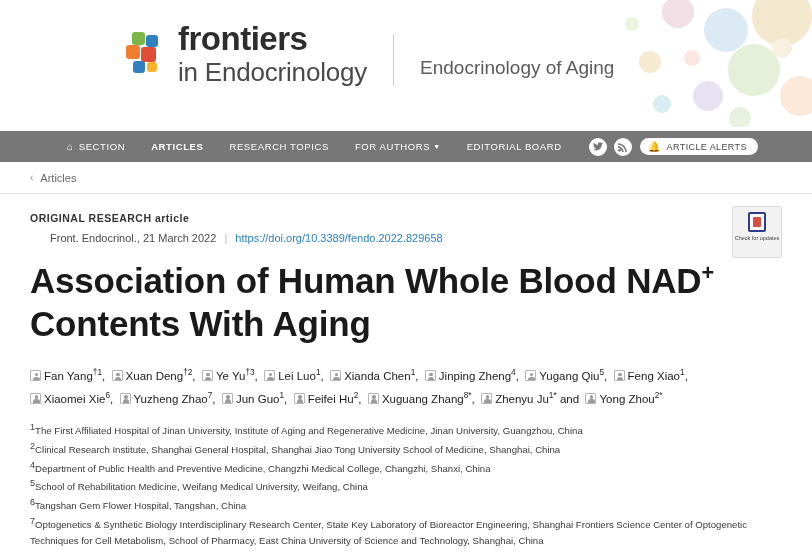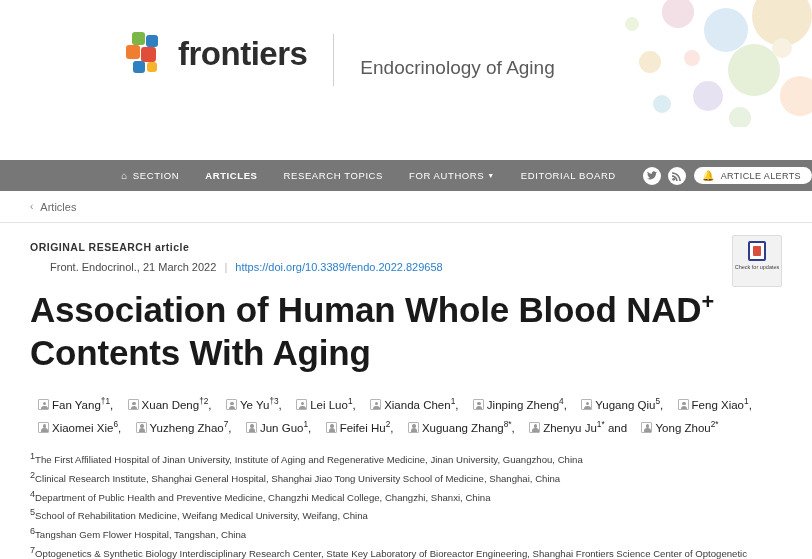--- a/index.html
+++ b/index.html
@@ -10,21 +10,21 @@
     overflow: hidden;
     background: #ffffff;
     font-family: "Liberation Sans", sans-serif;
     color: #333;
     position: relative;
   }
 
   
   .banner {
     position: relative;
-    height: 160px;
+    height: 131px;
     background: #ffffff;
     overflow: hidden;
     border-bottom: 0;
   }
   .banner-decor {
     position: absolute;
     right: 0; top: 0;
     width: 330px; height: 127px;
     pointer-events: none;
   }
@@ -72,21 +72,21 @@
     margin-top: 30px;
     white-space: nowrap;
   }
 
   
   .navbar {
     height: 31px;
     background: #777777;
     display: flex;
     align-items: center;
-    justify-content: flex-end;
+    justify-content: center;
     position: relative;
   }
   .nav-items {
     display: flex;
     align-items: center;
     gap: 0;
   }
   .nav-item {
     color: #ffffff;
     font-size: 9.5px;
@@ -217,21 +217,20 @@
   
   .authors {
     font-size: 11.5px;
     color: #222;
     line-height: 1.95;
     max-width: 740px;
     margin-bottom: 10px;
   }
   .author {
     white-space: nowrap;
-    margin-left: 8px;
   }
   .author-ico {
     display: inline-block;
     width: 11px; height: 11px;
     border: 1px solid #b5b5b5;
     border-radius: 1px;
     background: #fff;
     position: relative;
     vertical-align: -1px;
     margin-right: 3px;
@@ -293,20 +292,21 @@
     <div class="logo-mark">
       <span style="left:8px;  top:0px;  width:13px; height:13px; background:#7ab648;"></span>
       <span style="left:22px; top:3px;  width:12px; height:12px; background:#2f7fc1;"></span>
       <span style="left:2px;  top:13px; width:14px; height:14px; background:#f07d30;"></span>
       <span style="left:17px; top:15px; width:15px; height:15px; background:#e04e39;"></span>
       <span style="left:9px;  top:29px; width:12px; height:12px; background:#2f7fc1;"></span>
       <span style="left:23px; top:30px; width:10px; height:10px; background:#f7b32b;"></span>
     </div>
     <div class="journal-title">
       <div class="l1">frontiers</div>
+      <div class="l2">in Endocrinology</div>
     </div>
     <div class="banner-divider"></div>
     <div class="specialty">Endocrinology of Aging</div>
   </div>
 </div>
 
 <div class="navbar">
   <div class="nav-items">
 
     <div class="nav-item">

